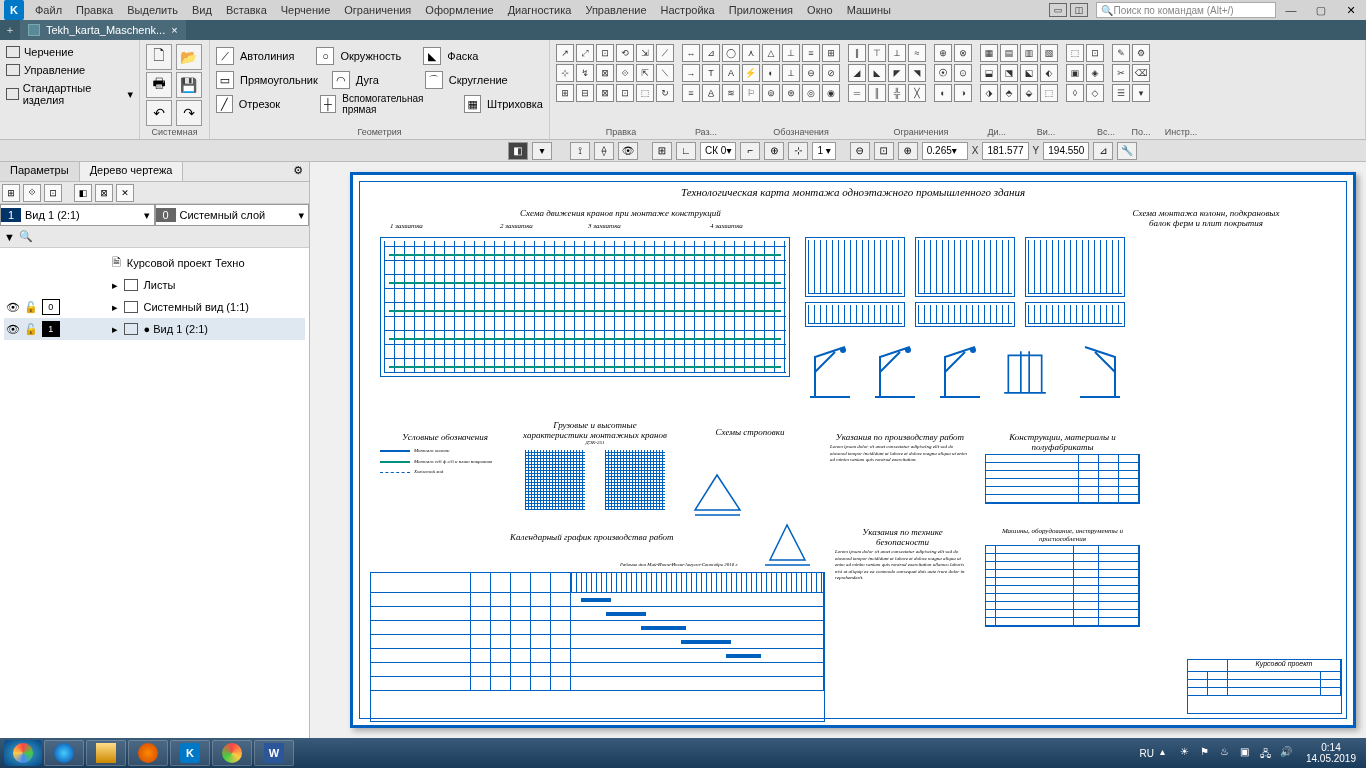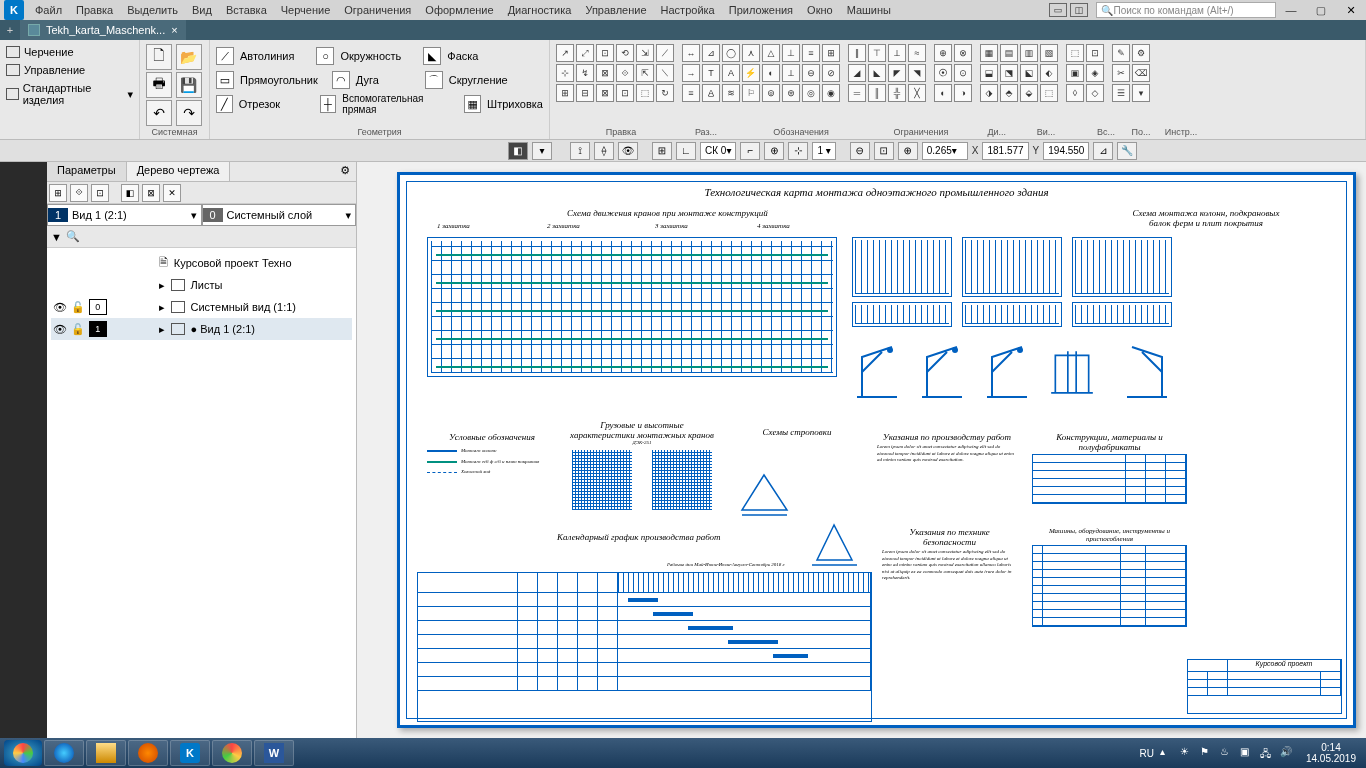--- a/index.html
+++ b/index.html
@@ -38,21 +38,21 @@
 .ribbon .sicon2 { width:18px; height:18px; border:1px solid #888; background:#fafafa; font-size:9px; display:flex; align-items:center; justify-content:center; color:#333; }
 
 
 .tbar2 { height:22px; background:#e0e0e0; border-bottom:1px solid #bbb; display:flex; align-items:center; font-size:10px; padding:0 4px; gap:4px; }
 .tbar2 .tb2btn { width:20px; height:18px; border:1px solid #999; background:#f0f0f0; display:flex; align-items:center; justify-content:center; font-size:10px; }
 .tbar2 .tb2sel { height:18px; border:1px solid #999; background:#fff; padding:0 4px; display:flex; align-items:center; }
 .tbar2 .tb2inp { height:18px; border:1px solid #999; background:#fff; padding:0 4px; display:flex; align-items:center; min-width:46px; }
 .tbar2 .tb2lbl { font-size:10px; color:#333; }
 
 
-.workspace { position:absolute; top:162px; left:0; right:0; bottom:30px; display:flex;padding-left:47px; }
+.workspace { position:absolute; top:162px; left:0; right:0; bottom:30px; display:flex; }
 .leftdock { width:310px; background:#e8e8e8; border-right:1px solid #bbb; display:flex; flex-direction:column; font-size:11px; }
 .leftdock .dtabs { height:20px; display:flex; border-bottom:1px solid #bbb; }
 .leftdock .dtab { padding:2px 10px; border-right:1px solid #bbb; background:#ddd; }
 .leftdock .dtab.active { background:#f0f0f0; }
 .leftdock .dtoolrow { height:22px; display:flex; align-items:center; gap:3px; padding:2px; border-bottom:1px solid #ccc; }
 .leftdock .dtbtn { width:18px; height:18px; border:1px solid #999; background:#fafafa; font-size:9px; display:flex; align-items:center; justify-content:center; }
 .leftdock .dselrow { display:flex; height:22px; }
 .leftdock .dsel { flex:1; border:1px solid #999; display:flex; align-items:center; padding:0 4px; background:#fff; }
 .leftdock .dsel .num { width:20px; background:#003366; color:#fff; text-align:center; margin:-1px 4px -1px -4px; padding:1px 0; }
 .leftdock .filtrow { height:22px; display:flex; align-items:center; padding:2px 4px; gap:4px; border-bottom:1px solid #ccc; }
@@ -434,21 +434,21 @@
   </div>
 
   <div class="canvas">
     <div class="sheet">
       <div class="inner">
         <div class="title">Технологическая карта монтажа одноэтажного промышленного здания</div>
         <div class="subtitle" style="position:absolute;top:26px;left:160px">Схема движения кранов при монтаже конструкций</div>
         <div class="subtitle" style="position:absolute;top:26px;right:60px;width:160px">Схема монтажа колонн, подкрановых балок ферм и плит покрытия</div>
         <div class="zakh" style="top:40px;left:30px">1 захватка</div>
         <div class="zakh" style="top:40px;left:140px">2 захватка</div>
-        <div class="zakh" style="top:40px;left:248px">3 захватка</div>
+        <div class="zakh" style="top:40px;left:228px">3 захватка</div>
         <div class="zakh" style="top:40px;left:350px">4 захватка</div>
 
         <div class="zone gridplan" style="top:55px;left:20px;width:410px;height:140px"></div>
         <div class="zone smallplan" style="top:55px;left:445px;width:100px;height:60px"></div>
         <div class="zone smallplan" style="top:55px;left:555px;width:100px;height:60px"></div>
         <div class="zone smallplan" style="top:55px;left:665px;width:100px;height:60px"></div>
         <div class="zone smallplan" style="top:120px;left:445px;width:100px;height:25px"></div>
         <div class="zone smallplan" style="top:120px;left:555px;width:100px;height:25px"></div>
         <div class="zone smallplan" style="top:120px;left:665px;width:100px;height:25px"></div>
 

